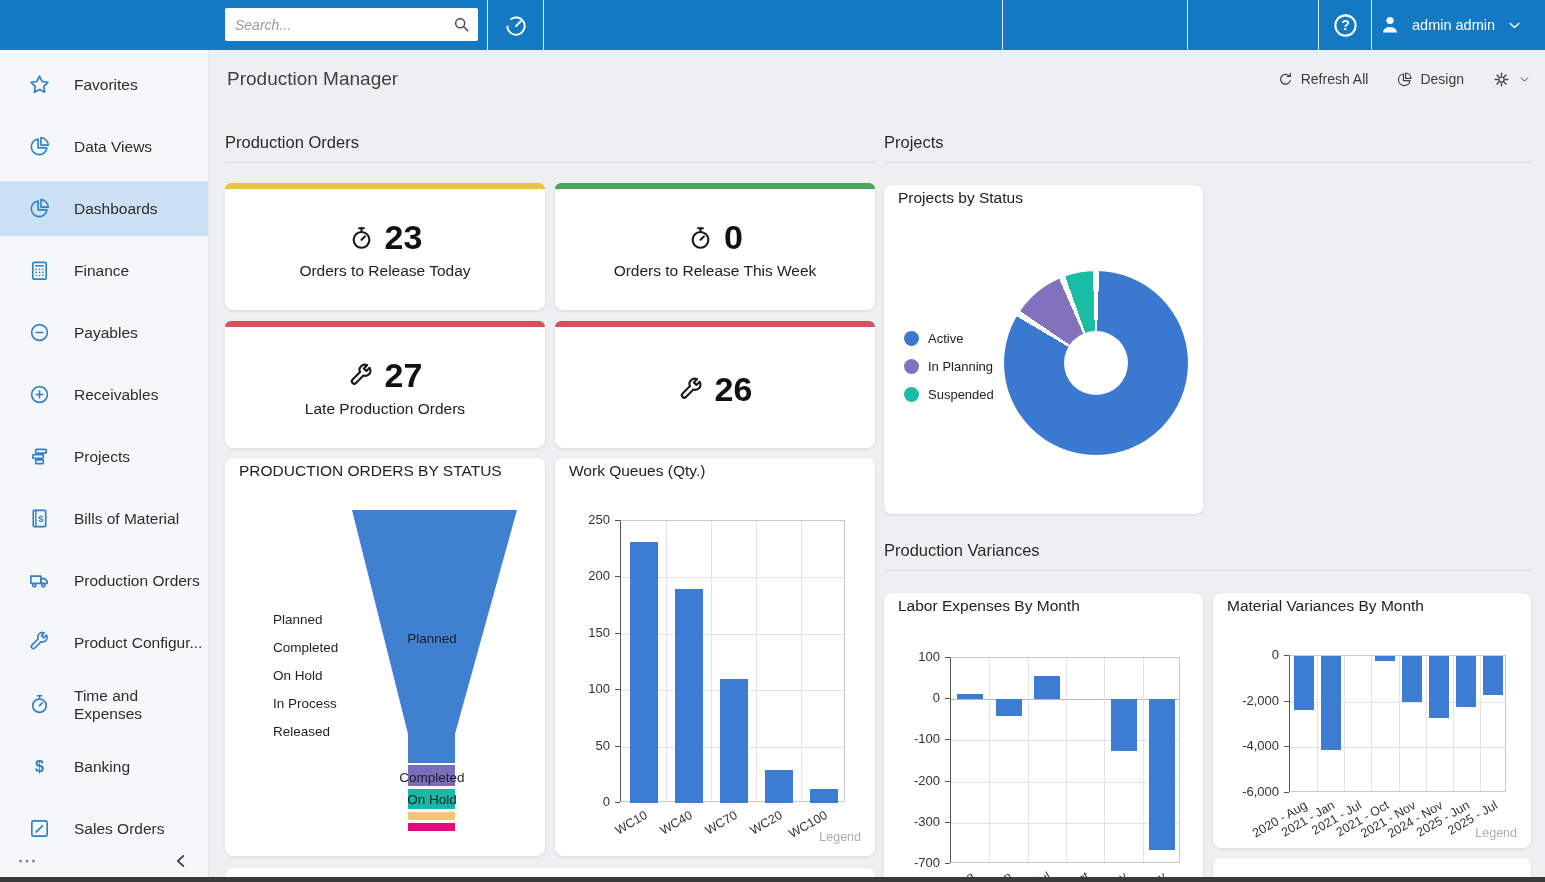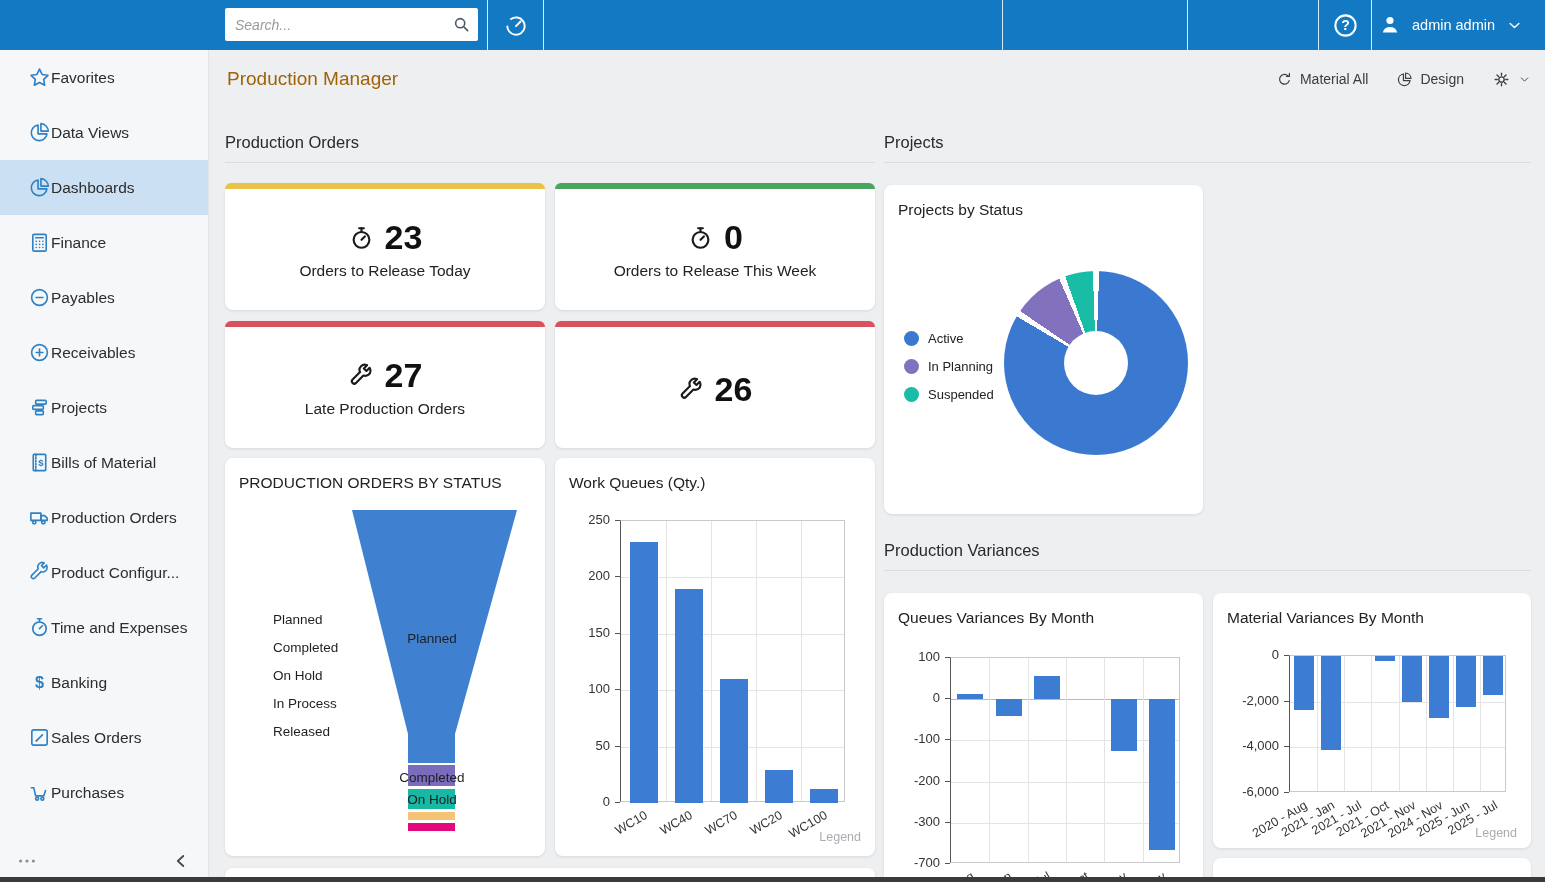--- a/index.html
+++ b/index.html
@@ -25,45 +25,45 @@
   .user-name{font-size:14.5px;}
 
   .ic-w svg *{stroke:#fff;fill:none;stroke-width:1.8;stroke-linecap:round;stroke-linejoin:round;}
   .ic-w svg .f{fill:#fff;stroke:none;}
   .ic-w svg text{fill:#fff;stroke:none;font-weight:bold;font-size:12.5px;font-family:inherit;}
   .ic-g svg *{stroke:#4b5563;fill:none;stroke-width:1.8;stroke-linecap:round;}
   .ic-d svg *{stroke:#3f3f3f;fill:none;stroke-width:1.7;stroke-linecap:round;stroke-linejoin:round;}
 
   
   .sidebar{position:absolute;left:0;top:50px;width:209px;height:832px;background:#f6f7f8;border-right:1px solid #e2e4e6;overflow:hidden;z-index:10;}
-  .nav-item{height:55px;display:flex;align-items:center;padding-left:28px;font-size:15.5px;color:#2d2d2d;cursor:pointer;}
+  .nav-item{height:55px;display:flex;align-items:center;padding-left:28px;gap:23px;font-size:15.5px;color:#2d2d2d;cursor:pointer;margin-top:7px;}
   .nav-item.selected{background:#cbe1f3;}
   .nav-icon{width:23px;height:23px;flex:0 0 auto;}
   .nav-icon svg *{stroke:#2e81c4;fill:none;stroke-width:1.7;stroke-linecap:round;stroke-linejoin:round;}
   .nav-icon svg text{fill:#2e81c4;stroke:none;font-weight:bold;font-family:inherit;}
   .side-footer{position:absolute;left:0;bottom:5px;width:208px;height:32px;background:#f6f7f8;display:flex;align-items:center;justify-content:space-between;padding:0 16px;}
   .side-footer svg circle{fill:#8a8f94;stroke:none;}
   .side-footer .chev svg *{stroke:#4a4a4a;fill:none;stroke-width:2;stroke-linecap:round;stroke-linejoin:round;}
   .foot-ic{width:22px;height:22px;cursor:pointer;}
 
   .bottom-strip{position:absolute;left:0;bottom:0;width:1545px;height:5px;background:#3a3a3a;z-index:40;}
 
   
   .main{position:absolute;left:209px;top:50px;width:1336px;height:832px;overflow:hidden;}
   .page-header{position:absolute;left:18px;top:18px;width:1304px;display:flex;justify-content:space-between;align-items:center;}
-  .page-title{font-size:19px;color:#a16207;}
+  .page-title{font-size:19px;color:#404040;}
   .hdr-actions{display:flex;align-items:center;gap:28px;}
   .hdr-btn{display:flex;align-items:center;gap:7px;font-size:14px;color:#3c3c3c;cursor:pointer;}
   .hdr-ic{width:17px;height:17px;}
 
   .section-head{position:absolute;}
   .section-head h2{margin:0;font-weight:400;font-size:16.5px;color:#2a2a2a;padding-bottom:10px;border-bottom:1px solid #d9dcdf;}
 
   .card{position:absolute;background:#fff;border-radius:8px;box-shadow:0 1px 3px rgba(0,0,0,.1);}
-  .card-title{position:absolute;left:14px;top:16px;font-size:15.5px;color:#222;white-space:nowrap;}
+  .card-title{position:absolute;left:14px;top:4px;font-size:15.5px;color:#222;white-space:nowrap;}
 
   
   .kpi-grid{position:absolute;left:16px;top:133px;width:650px;display:grid;grid-template-columns:320px 320px;grid-auto-rows:127px;gap:11px 10px;}
   .kpi{position:relative;background:#fff;border-radius:8px;box-shadow:0 1px 3px rgba(0,0,0,.1);}
   .kpi-strip{height:6px;border-radius:8px 8px 0 0;}
   .kpi-body{height:121px;display:flex;flex-direction:column;align-items:center;justify-content:center;padding-top:2px;}
   .kpi-num{display:flex;align-items:center;gap:10px;font-size:34px;font-weight:bold;color:#111;line-height:1;}
   .kpi-ic{width:27px;height:27px;}
   .kpi-ic svg *{stroke:#1a1a1a;fill:none;stroke-width:1.9;stroke-linecap:round;stroke-linejoin:round;}
   .kpi-label{margin-top:7px;font-size:15.5px;color:#222;line-height:1.3;max-width:290px;}
@@ -268,21 +268,21 @@
 
 <div class="main">
   <div class="page-header">
     <span class="page-title">Production Manager</span>
     <span class="hdr-actions">
       <span class="hdr-btn">
         <span class="hdr-ic ic-d"><svg viewBox="0 0 24 24">
               <path d="M18.6 13.5a6.9 6.9 0 1 1-1.6-6.6"></path>
               <polyline points="18.9,3.4 18.9,7.6 14.7,7.6"></polyline>
             </svg></span>
-        <span>Material All</span>
+        <span>Refresh All</span>
       </span>
       <span class="hdr-btn">
         <span class="hdr-ic ic-d"><svg viewBox="0 0 24 24">
               <path d="M10.5 4.2A8.2 8.2 0 1 0 19.8 13.5 L10.5 13.5 Z"></path>
               <path d="M13.5 2.8a8.2 8.2 0 0 1 7.7 7.7h-7.7z"></path>
             </svg></span>
         <span>Design</span>
       </span>
       <span class="hdr-btn">
         <span class="hdr-ic ic-d" style="width:19px;height:19px;"><svg viewBox="0 0 24 24">
@@ -442,21 +442,21 @@
           <span class="legend-dot" style="background: rgb(25, 189, 166);"></span>
           <span class="legend-label">Suspended</span>
         </div>
       </div>
   <div class="donut" style="left: 120px; top: 86px; width: 184px; height: 184px; background: conic-gradient(rgb(255, 255, 255) 0%, rgb(255, 255, 255) 0.55%, rgb(59, 121, 209) 0.55%, rgb(59, 121, 209) 83.45%, rgb(255, 255, 255) 83.45%, rgb(255, 255, 255) 84%, rgb(255, 255, 255) 84%, rgb(255, 255, 255) 84.55%, rgb(130, 114, 189) 84.55%, rgb(130, 114, 189) 93.45%, rgb(255, 255, 255) 93.45%, rgb(255, 255, 255) 94%, rgb(255, 255, 255) 94%, rgb(255, 255, 255) 94.55%, rgb(25, 189, 166) 94.55%, rgb(25, 189, 166) 99.45%, rgb(255, 255, 255) 99.45%, rgb(255, 255, 255) 100%);">
         <div class="donut-hole" style="width: 64px; height: 64px; left: 60px; top: 60px;"></div>
       </div>
     </div>
 
   <div class="card" style="left:675px;top:543px;width:319px;height:398px;">
-    <div class="card-title">Queues Variances By Month</div>
+    <div class="card-title">Labor Expenses By Month</div>
   <div class="plot" style="left: 66px; top: 64px; width: 230px; height: 206px;">
         <div class="zeroline" style="top: 41.2px;"></div>
         <div class="gridline-h" style="top: 82.4px;"></div>
         <div class="gridline-h" style="top: 123.6px;"></div>
         <div class="gridline-h" style="top: 164.8px;"></div>
         <div class="gridline-v" style="left: 38.3333px;"></div>
         <div class="gridline-v" style="left: 76.6667px;"></div>
         <div class="gridline-v" style="left: 115px;"></div>
         <div class="gridline-v" style="left: 153.333px;"></div>
         <div class="gridline-v" style="left: 191.667px;"></div>

